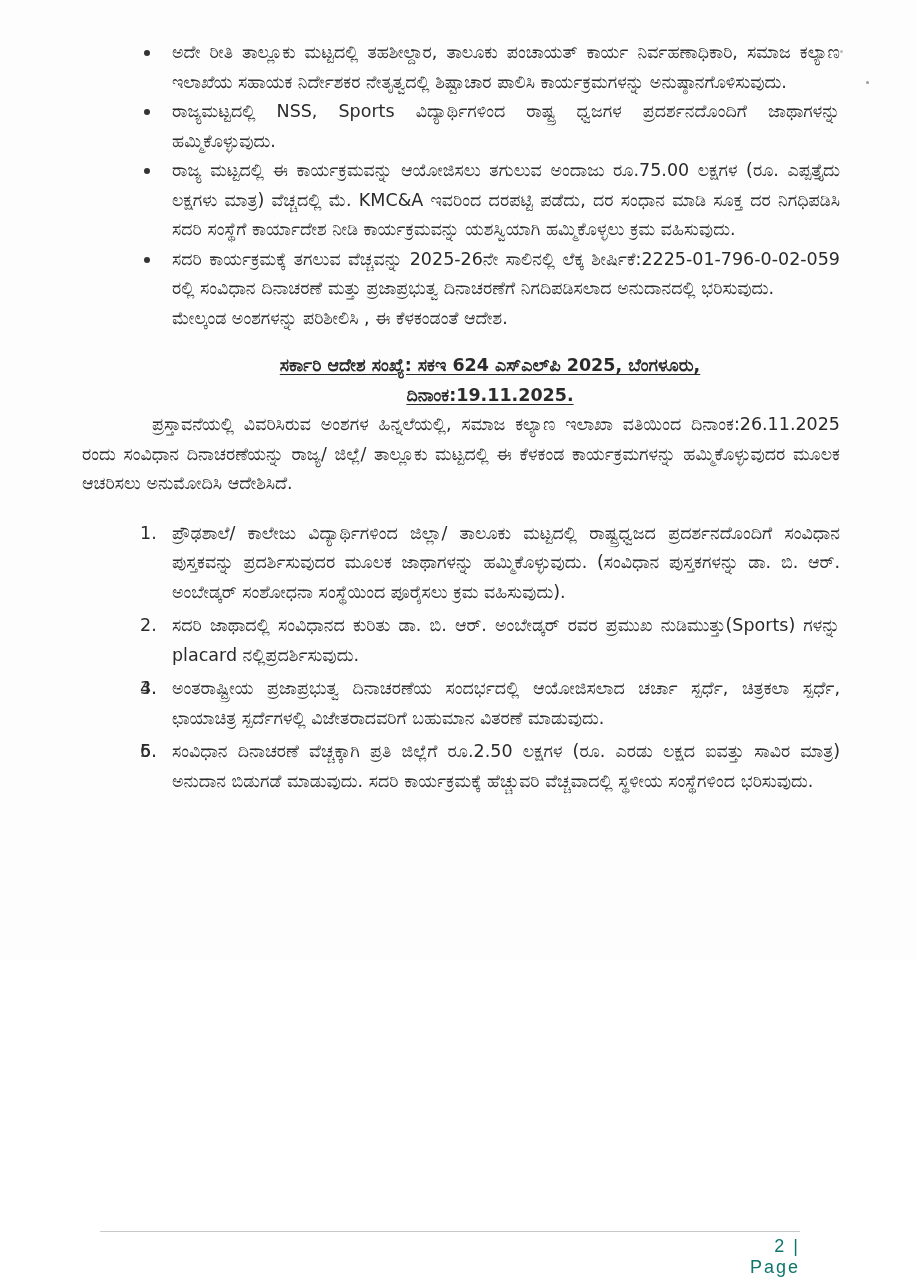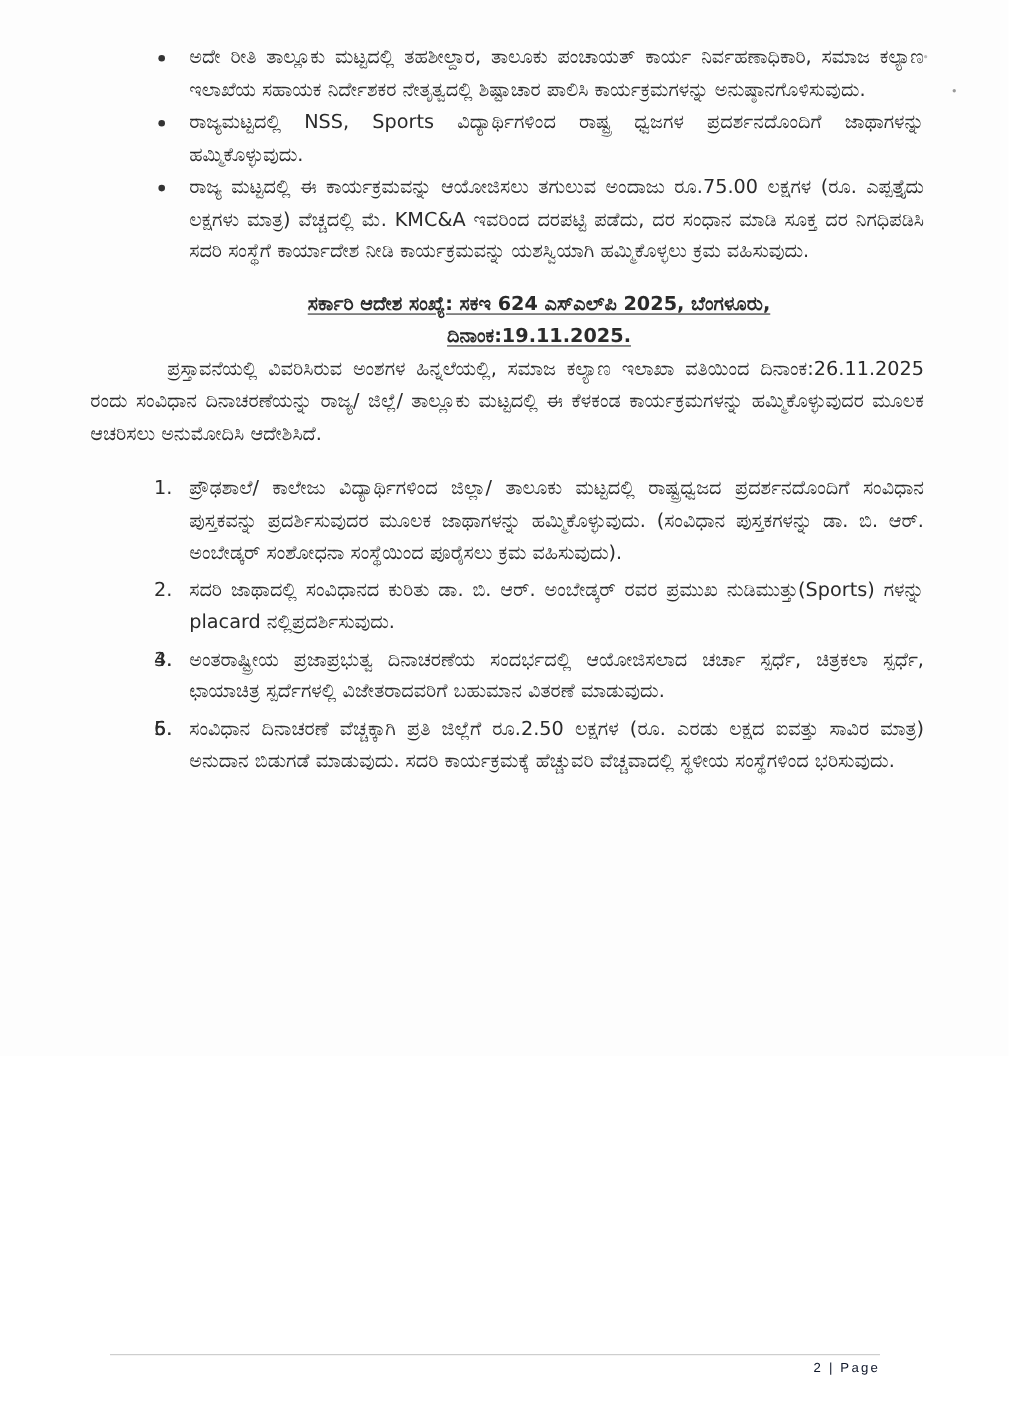--- a/index.html
+++ b/index.html
@@ -90,44 +90,46 @@
     height: 1px;
     background: #c9c9c9;
   }
   .page-number {
     position: absolute;
     left: 720px;
     top: 1236px;
     width: 80px;
     text-align: right;
     font-family: "Liberation Sans", sans-serif;
-    font-size: 12px;
+    font-size: 18px;
     letter-spacing: 2px;
-    color: #0f172a;
+    color: #0f766e;
   }
   .speck {
     position: absolute;
     width: 3px; height: 3px;
     border-radius: 50%;
     background: #bbb;
   }
 </style>
 </head>
 <body>
 
 <div class="page">
   <div class="speck" style="left:840px;top:50px;"></div>
   <div class="speck" style="left:866px;top:81px;background:#999;"></div>
 
   <div class="content">
     <ul class="bullets">
       <li><span class="bullet-dot"></span><span>ಅದೇ ರೀತಿ ತಾಲ್ಲೂಕು ಮಟ್ಟದಲ್ಲಿ ತಹಶೀಲ್ದಾರ, ತಾಲೂಕು ಪಂಚಾಯತ್ ಕಾರ್ಯ ನಿರ್ವಹಣಾಧಿಕಾರಿ, ಸಮಾಜ ಕಲ್ಯಾಣ ಇಲಾಖೆಯ ಸಹಾಯಕ ನಿರ್ದೇಶಕರ ನೇತೃತ್ವದಲ್ಲಿ ಶಿಷ್ಟಾಚಾರ ಪಾಲಿಸಿ ಕಾರ್ಯಕ್ರಮಗಳನ್ನು ಅನುಷ್ಠಾನಗೊಳಿಸುವುದು.</span></li>
       <li><span class="bullet-dot"></span><span>ರಾಜ್ಯಮಟ್ಟದಲ್ಲಿ NSS, Sports ವಿದ್ಯಾರ್ಥಿಗಳಿಂದ ರಾಷ್ಟ್ರ ಧ್ವಜಗಳ ಪ್ರದರ್ಶನದೊಂದಿಗೆ ಜಾಥಾಗಳನ್ನು ಹಮ್ಮಿಕೊಳ್ಳುವುದು.</span></li>
       <li><span class="bullet-dot"></span><span>ರಾಜ್ಯ ಮಟ್ಟದಲ್ಲಿ ಈ ಕಾರ್ಯಕ್ರಮವನ್ನು ಆಯೋಜಿಸಲು ತಗುಲುವ ಅಂದಾಜು ರೂ.75.00 ಲಕ್ಷಗಳ (ರೂ. ಎಪ್ಪತ್ತೈದು ಲಕ್ಷಗಳು ಮಾತ್ರ) ವೆಚ್ಚದಲ್ಲಿ ಮೆ. KMC&amp;A ಇವರಿಂದ ದರಪಟ್ಟಿ ಪಡೆದು, ದರ ಸಂಧಾನ ಮಾಡಿ ಸೂಕ್ತ ದರ ನಿಗಧಿಪಡಿಸಿ ಸದರಿ ಸಂಸ್ಥೆಗೆ ಕಾರ್ಯಾದೇಶ ನೀಡಿ ಕಾರ್ಯಕ್ರಮವನ್ನು ಯಶಸ್ವಿಯಾಗಿ ಹಮ್ಮಿಕೊಳ್ಳಲು ಕ್ರಮ ವಹಿಸುವುದು.</span></li>
+      <li><span class="bullet-dot"></span><span>ಸದರಿ ಕಾರ್ಯಕ್ರಮಕ್ಕೆ ತಗಲುವ ವೆಚ್ಚವನ್ನು 2025-26ನೇ ಸಾಲಿನಲ್ಲಿ ಲೆಕ್ಕ ಶೀರ್ಷಿಕೆ:2225-01-796-0-02-059 ರಲ್ಲಿ ಸಂವಿಧಾನ ದಿನಾಚರಣೆ ಮತ್ತು ಪ್ರಜಾಪ್ರಭುತ್ವ ದಿನಾಚರಣೆಗೆ ನಿಗದಿಪಡಿಸಲಾದ ಅನುದಾನದಲ್ಲಿ ಭರಿಸುವುದು.</span></li>
     </ul>
+    <div class="closing-line">ಮೇಲ್ಕಂಡ ಅಂಶಗಳನ್ನು ಪರಿಶೀಲಿಸಿ , ಈ ಕೆಳಕಂಡಂತೆ ಆದೇಶ.</div>
 
     <div class="order-heading">
       <div><span>ಸರ್ಕಾರಿ ಆದೇಶ ಸಂಖ್ಯೆ: ಸಕಇ 624 ಎಸ್‌ಎಲ್‌ಪಿ 2025, ಬೆಂಗಳೂರು,</span></div>
       <div><span>ದಿನಾಂಕ:19.11.2025.</span></div>
     </div>
 
     <div class="preamble">ಪ್ರಸ್ತಾವನೆಯಲ್ಲಿ ವಿವರಿಸಿರುವ ಅಂಶಗಳ ಹಿನ್ನಲೆಯಲ್ಲಿ, ಸಮಾಜ ಕಲ್ಯಾಣ ಇಲಾಖಾ ವತಿಯಿಂದ ದಿನಾಂಕ:26.11.2025 ರಂದು ಸಂವಿಧಾನ ದಿನಾಚರಣೆಯನ್ನು ರಾಜ್ಯ/ ಜಿಲ್ಲೆ/ ತಾಲ್ಲೂಕು ಮಟ್ಟದಲ್ಲಿ ಈ ಕೆಳಕಂಡ ಕಾರ್ಯಕ್ರಮಗಳನ್ನು ಹಮ್ಮಿಕೊಳ್ಳುವುದರ ಮೂಲಕ ಆಚರಿಸಲು ಅನುಮೋದಿಸಿ ಆದೇಶಿಸಿದೆ.</div>
 
     <ol class="orders">
       <li><span class="num">1.</span><span>ಪ್ರೌಢಶಾಲೆ/ ಕಾಲೇಜು ವಿದ್ಯಾರ್ಥಿಗಳಿಂದ ಜಿಲ್ಲಾ/ ತಾಲೂಕು ಮಟ್ಟದಲ್ಲಿ ರಾಷ್ಟ್ರಧ್ವಜದ ಪ್ರದರ್ಶನದೊಂದಿಗೆ ಸಂವಿಧಾನ ಪುಸ್ತಕವನ್ನು ಪ್ರದರ್ಶಿಸುವುದರ ಮೂಲಕ ಜಾಥಾಗಳನ್ನು ಹಮ್ಮಿಕೊಳ್ಳುವುದು. (ಸಂವಿಧಾನ ಪುಸ್ತಕಗಳನ್ನು ಡಾ. ಬಿ. ಆರ್. ಅಂಬೇಡ್ಕರ್ ಸಂಶೋಧನಾ ಸಂಸ್ಥೆಯಿಂದ ಪೂರೈಸಲು ಕ್ರಮ ವಹಿಸುವುದು).</span></li>

